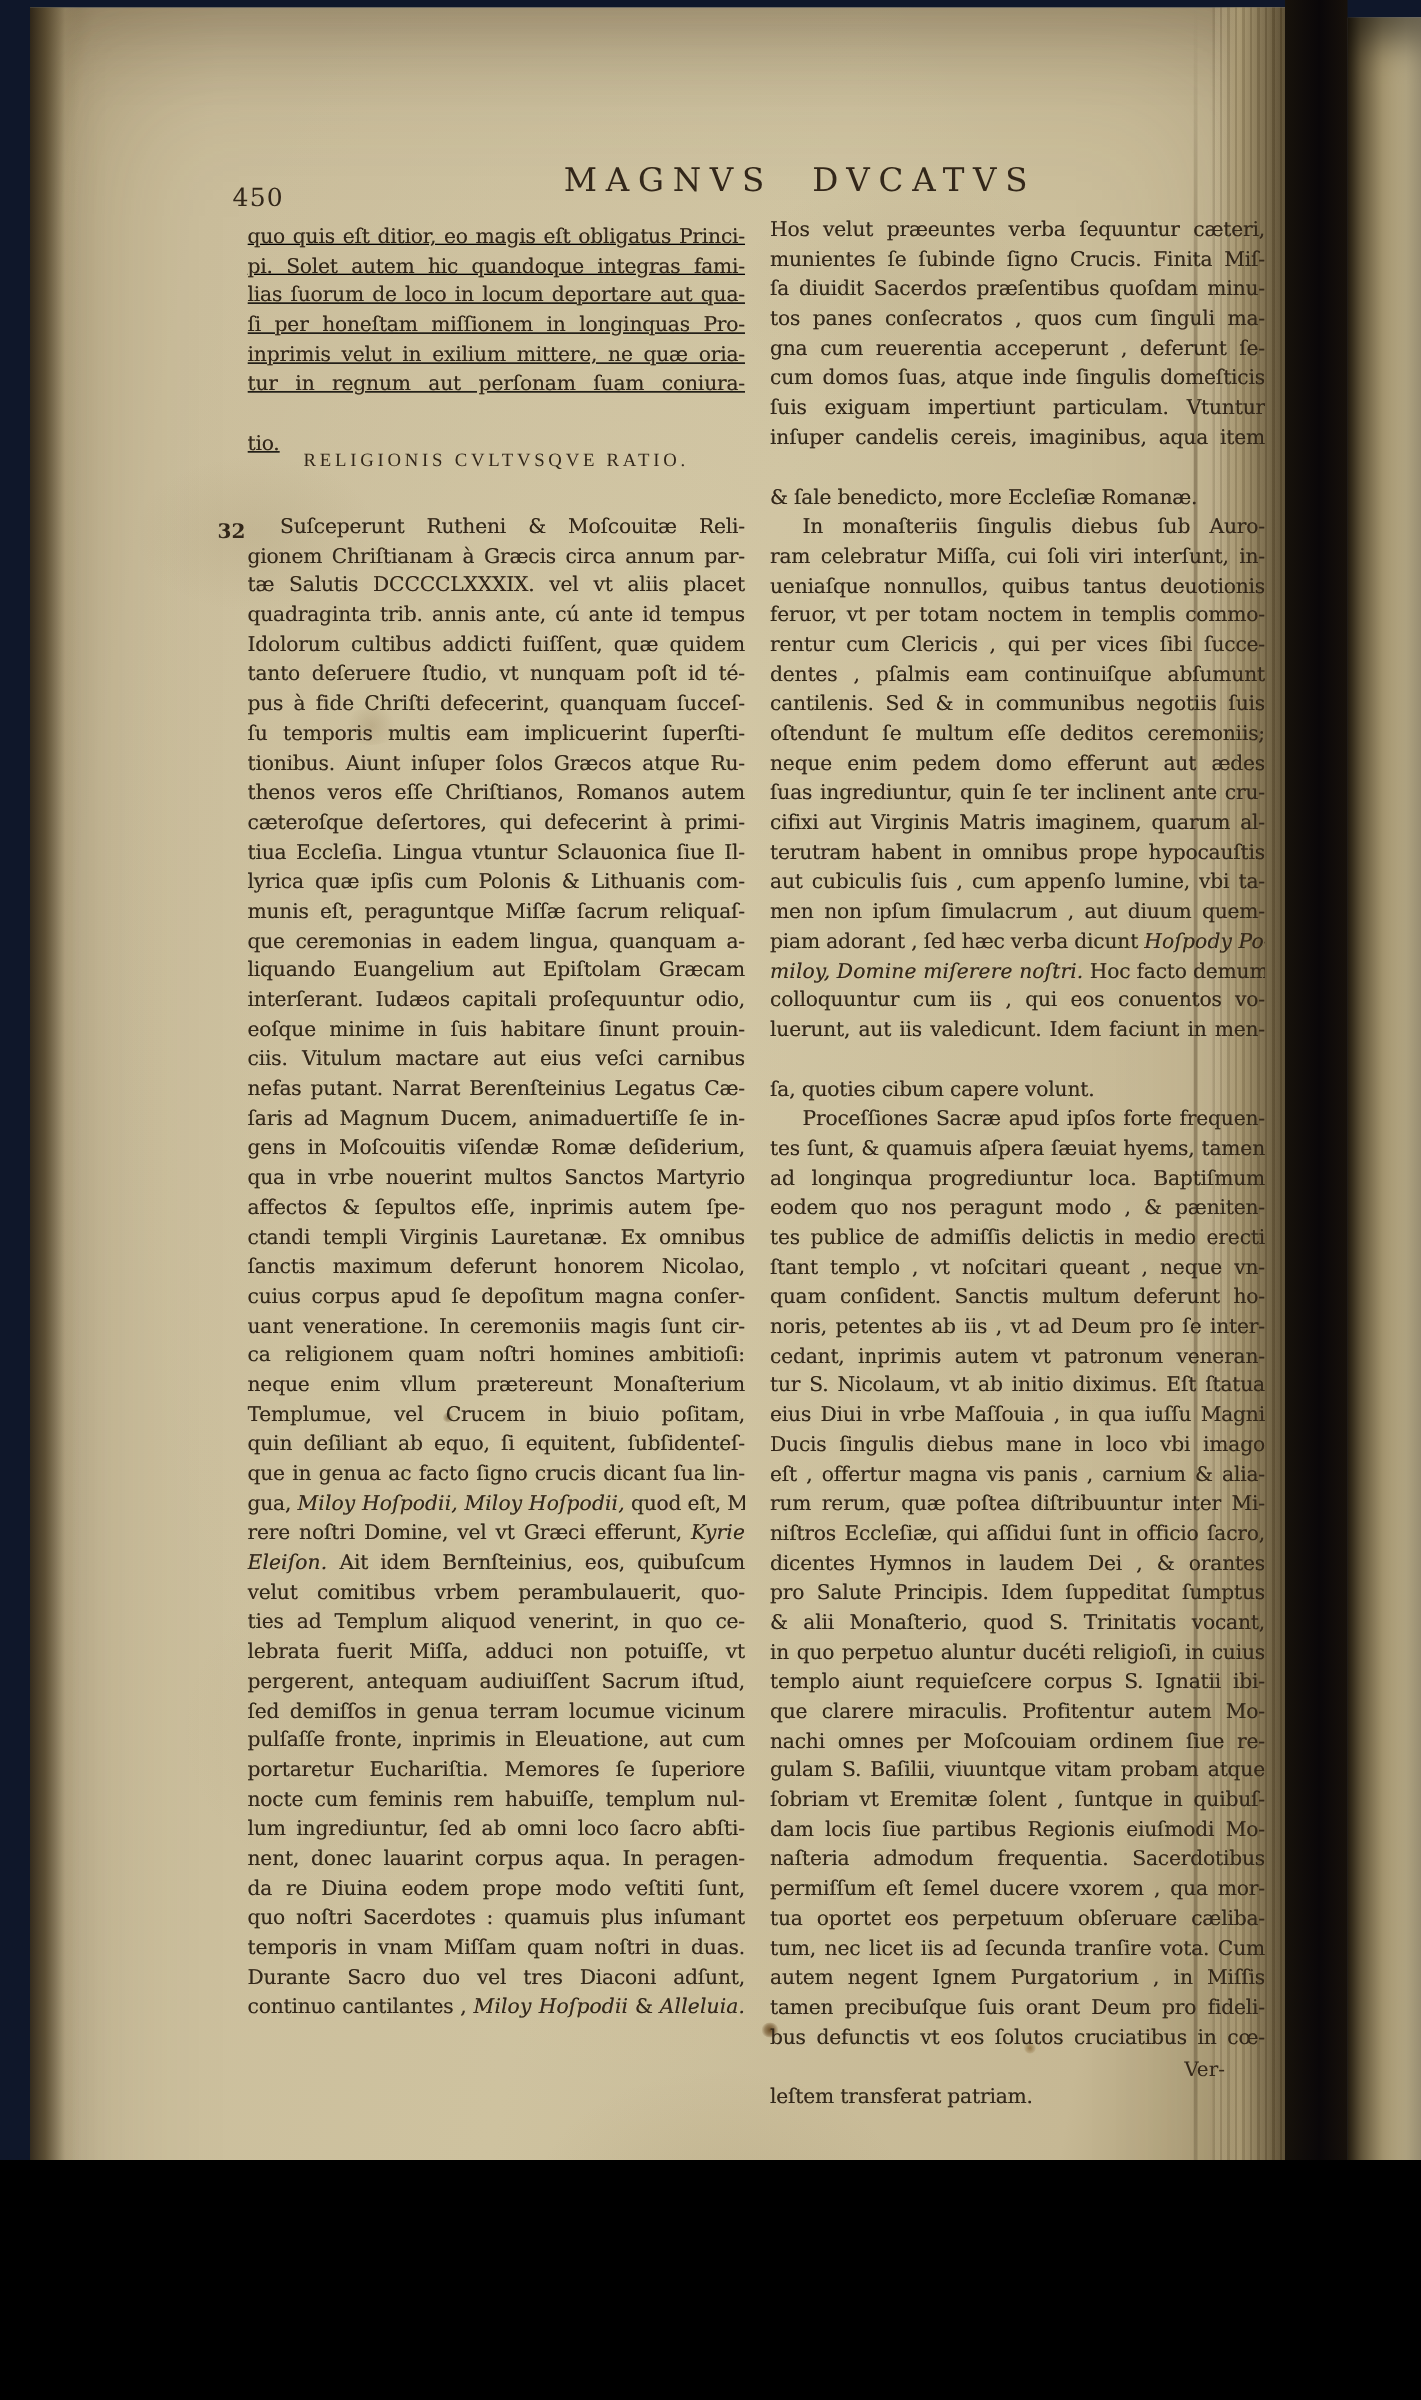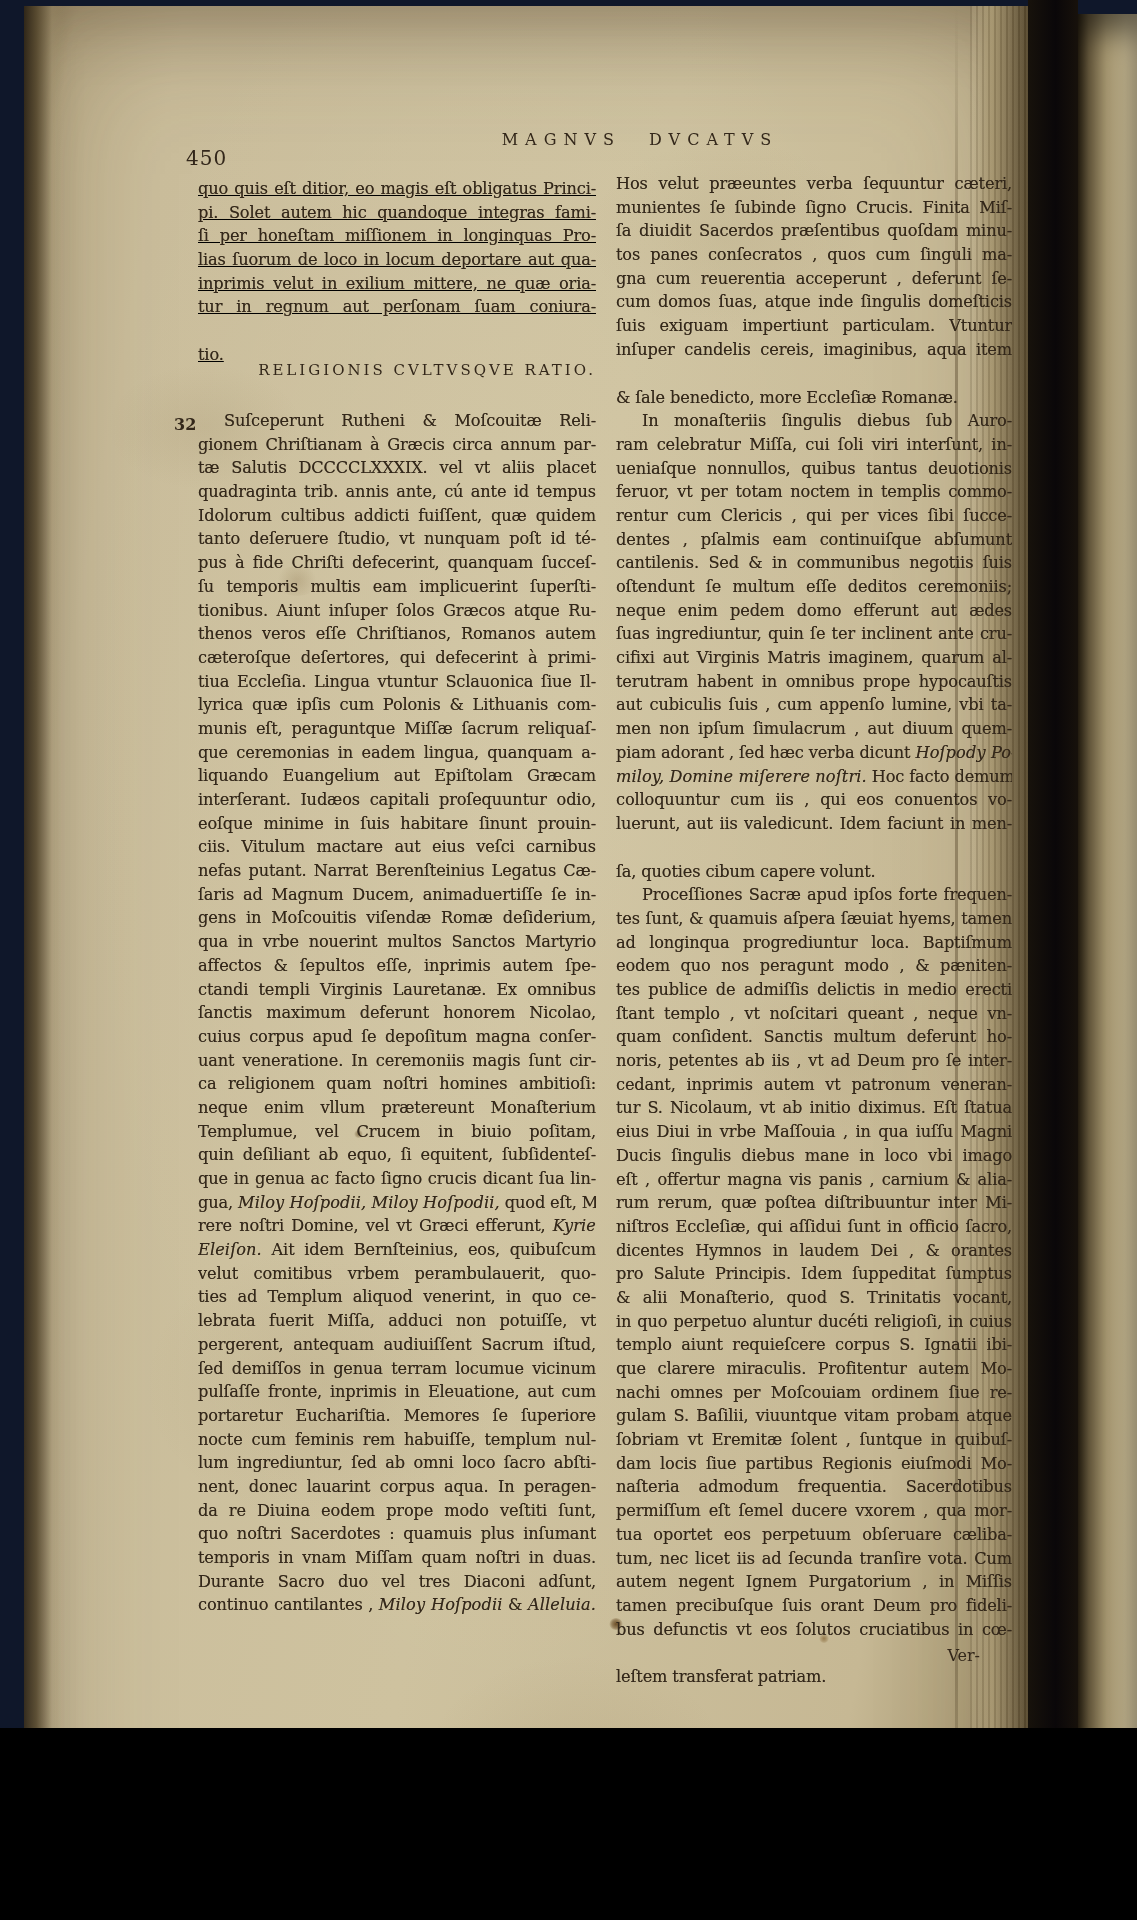--- a/index.html
+++ b/index.html
@@ -58,25 +58,25 @@
     box-shadow:inset 0 18px 30px rgba(0,0,0,.5);
   }
   
   .ink{color:#33271a;}
   .page-number{
     position:absolute;left:162px;top:140px;
     font-size:20px;letter-spacing:1px;
   }
   .running-header{
     position:absolute;left:406px;top:124px;width:420px;
-    text-align:center;font-size:16px;letter-spacing:7px;word-spacing:16px;
+    text-align:center;font-size:26px;letter-spacing:7px;word-spacing:16px;
   }
   .section-heading{
     position:absolute;left:174px;top:355px;width:398px;
-    text-align:right;font-size:15px;letter-spacing:3px;white-space:nowrap;
+    text-align:center;font-size:15px;letter-spacing:3px;white-space:nowrap;font-family:Liberation Serif, serif;
   }
   .margin-note{
     position:absolute;left:150px;top:409px;width:34px;
     text-align:left;font-size:16px;font-weight:bold;
   }
   .catchword{
     position:absolute;left:836px;top:1640px;width:120px;
     text-align:right;font-size:16px;
   }
   .col{position:absolute;}
@@ -110,22 +110,22 @@
     <div class="stain stain-d"></div>
 
     <div class="page-number ink">450</div>
     <div class="running-header ink">MAGNVS DVCATVS</div>
     <div class="section-heading ink">RELIGIONIS CVLTVSQVE RATIO.</div>
     <div class="margin-note ink">32</div>
 
     <div class="col col-left-a">
         <div class="line"><span>quo quis eſt ditior, eo magis eſt obligatus Princi-</span></div>
         <div class="line"><span>pi. Solet autem hic quandoque integras fami-</span></div>
+        <div class="line"><span>lias ſuorum de loco in locum deportare aut qua-</span></div>
         <div class="line"><span>ſi per honeſtam miſſionem in longinquas Pro-</span></div>
-        <div class="line"><span>lias ſuorum de loco in locum deportare aut qua-</span></div>
         <div class="line"><span>inprimis velut in exilium mittere, ne quæ oria-</span></div>
         <div class="line"><span>tur in regnum aut perſonam ſuam coniura-</span></div>
         <div class="line end"><span>tio.</span></div>
       </div>
     <div class="col col-left-b">
         <div class="line ind"><span>Suſceperunt Rutheni &amp; Moſcouitæ Reli-</span></div>
         <div class="line"><span>gionem Chriſtianam à Græcis circa annum par-</span></div>
         <div class="line"><span>tæ Salutis DCCCCLXXXIX. vel vt aliis placet</span></div>
         <div class="line"><span>quadraginta trib. annis ante, cú ante id tempus</span></div>
         <div class="line"><span>Idolorum cultibus addicti fuiſſent, quæ quidem</span></div>

